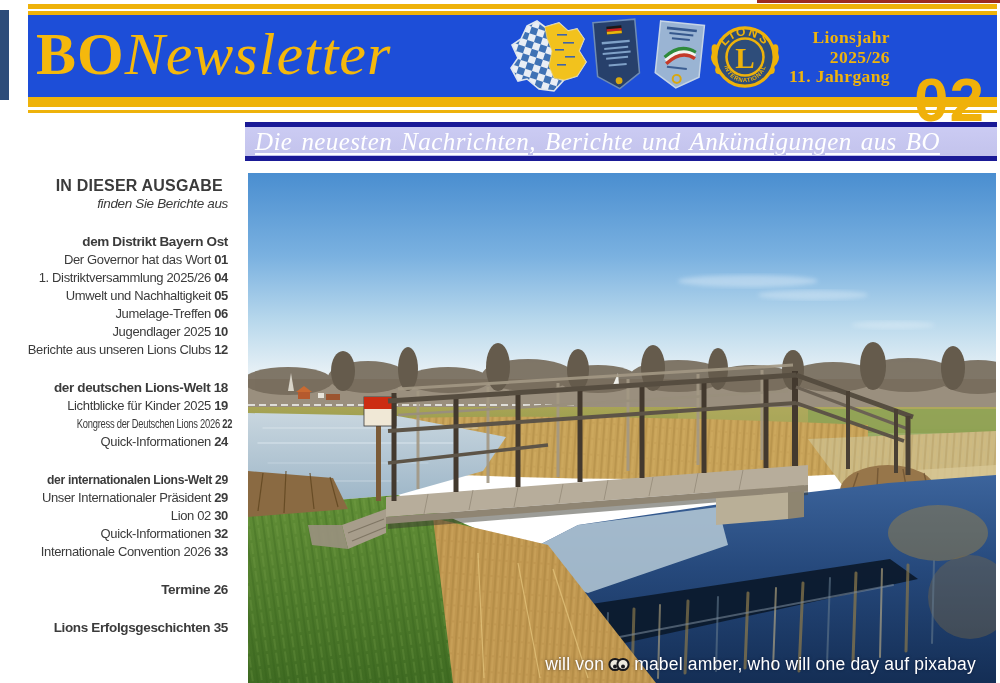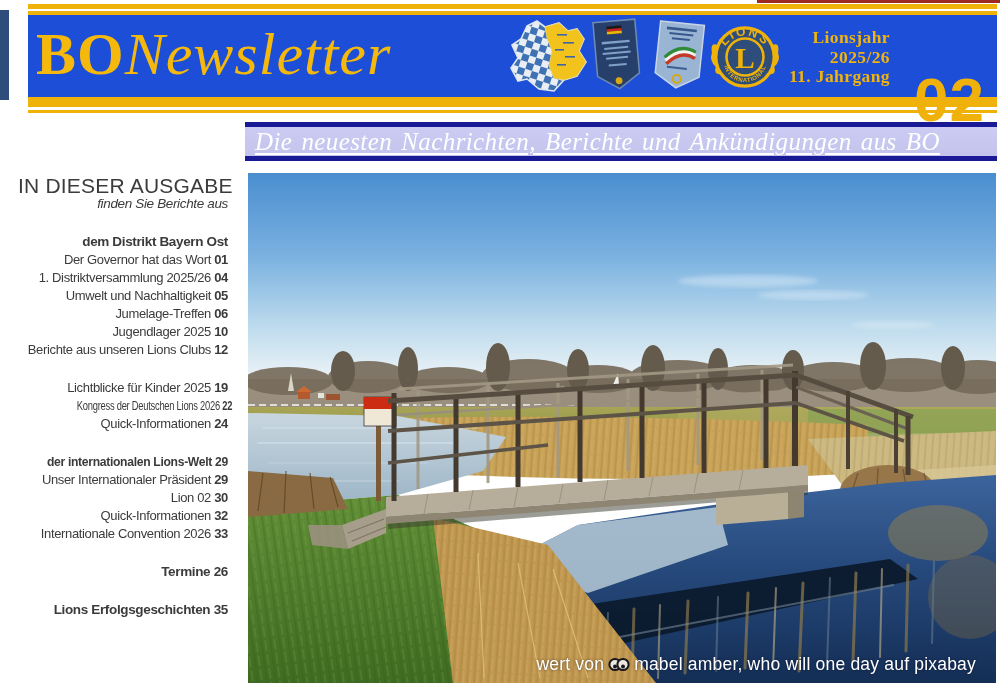--- a/index.html
+++ b/index.html
@@ -45,21 +45,21 @@
     display:block;padding:1px 0 0 10px;color:#ffffff;
     font-family:"Liberation Serif",serif;font-style:italic;font-size:25px;line-height:27px;
     letter-spacing:.4px;word-spacing:2.5px;white-space:nowrap;
     text-decoration:underline;text-underline-offset:3px;text-decoration-thickness:1.5px;
   }
   
   .toc{
     position:absolute;left:18px;top:176px;width:210px;text-align:right;color:#3b3b3b;
     font-size:13px;line-height:18px;letter-spacing:-0.35px;white-space:nowrap;
   }
-  .toc-title{font-size:21px;font-weight:normal;letter-spacing:.2px;line-height:19px;padding-right:5px;}
+  .toc-title{font-size:16px;font-weight:bold;letter-spacing:.2px;line-height:19px;padding-right:5px;}
   .toc-subtitle{font-style:italic;font-size:13.5px;line-height:18px;margin-bottom:15px;}
   .toc-section{margin-top:20px;}
   .toc-section:nth-of-type(6){margin-top:12px;}
   .toc-heading{font-weight:bold;font-size:13.5px;}
   .pg{font-weight:bold;}
   
   .photo{position:absolute;left:248px;top:173px;width:748px;height:510px;overflow:hidden;}
   .photo svg{display:block;}
   .caption{
     position:absolute;right:20px;bottom:8px;color:#ffffff;font-size:17.5px;letter-spacing:.2px;
@@ -171,20 +171,21 @@
       <div class="toc-section">
         <div class="toc-heading">dem Distrikt Bayern Ost</div>
         <div class="toc-item">Der Governor hat das Wort<span class="pg"> 01</span></div>
         <div class="toc-item">1. Distriktversammlung 2025/26<span class="pg"> 04</span></div>
         <div class="toc-item">Umwelt und Nachhaltigkeit<span class="pg"> 05</span></div>
         <div class="toc-item">Jumelage-Treffen<span class="pg"> 06</span></div>
         <div class="toc-item">Jugendlager 2025<span class="pg"> 10</span></div>
         <div class="toc-item">Berichte aus unseren Lions Clubs<span class="pg"> 12</span></div>
       </div>
       <div class="toc-section">
+        <div class="toc-heading">der deutschen Lions-Welt<span class="pg"> 18</span></div>
         <div class="toc-item">Lichtblicke für Kinder 2025<span class="pg"> 19</span></div>
         <div class="toc-item" style="transform: scaleX(0.72); transform-origin: 100% 50%;">Kongress der Deutschen Lions 2026<span class="pg"> 22</span></div>
         <div class="toc-item">Quick-Informationen<span class="pg"> 24</span></div>
       </div>
       <div class="toc-section">
         <div class="toc-heading" style="transform: scaleX(0.9); transform-origin: 100% 50%;">der internationalen Lions-Welt<span class="pg"> 29</span></div>
         <div class="toc-item">Unser Internationaler Präsident<span class="pg"> 29</span></div>
         <div class="toc-item">Lion 02<span class="pg"> 30</span></div>
         <div class="toc-item">Quick-Informationen<span class="pg"> 32</span></div>
         <div class="toc-item">Internationale Convention 2026<span class="pg"> 33</span></div>
@@ -396,20 +397,20 @@
       <line x1="548" y1="202" x2="665" y2="244" stroke="#564d40" stroke-width="5"></line>
       <line x1="548" y1="214" x2="660" y2="256" stroke="#6b6154" stroke-width="3"></line>
       <line x1="548" y1="230" x2="656" y2="268" stroke="#5d5447" stroke-width="3.5"></line>
       <line x1="600" y1="218" x2="600" y2="296" stroke="#4a4034" stroke-width="4"></line>
       <line x1="648" y1="236" x2="648" y2="300" stroke="#4a4034" stroke-width="4"></line>
       <line x1="660" y1="243" x2="660" y2="302" stroke="#4a4034" stroke-width="5"></line>
     </g>
   </svg>
 
   <div class="caption">
-    <span>wert von</span><span class="eyes"><svg width="22" height="17" viewBox="0 0 22 17">
+    <span>will von</span><span class="eyes"><svg width="22" height="17" viewBox="0 0 22 17">
           <circle cx="7" cy="8.5" r="5.6" fill="#ece8de" stroke="#17171c" stroke-width="2"></circle>
           <circle cx="15" cy="8.5" r="5.6" fill="#ece8de" stroke="#17171c" stroke-width="2"></circle>
           <circle cx="7" cy="10.5" r="2" fill="#17171c"></circle>
           <circle cx="15" cy="10.5" r="2" fill="#17171c"></circle>
         </svg></span><span>mabel amber, who will one day auf pixabay</span>
   </div>
 </div>
 
 </body></html>

